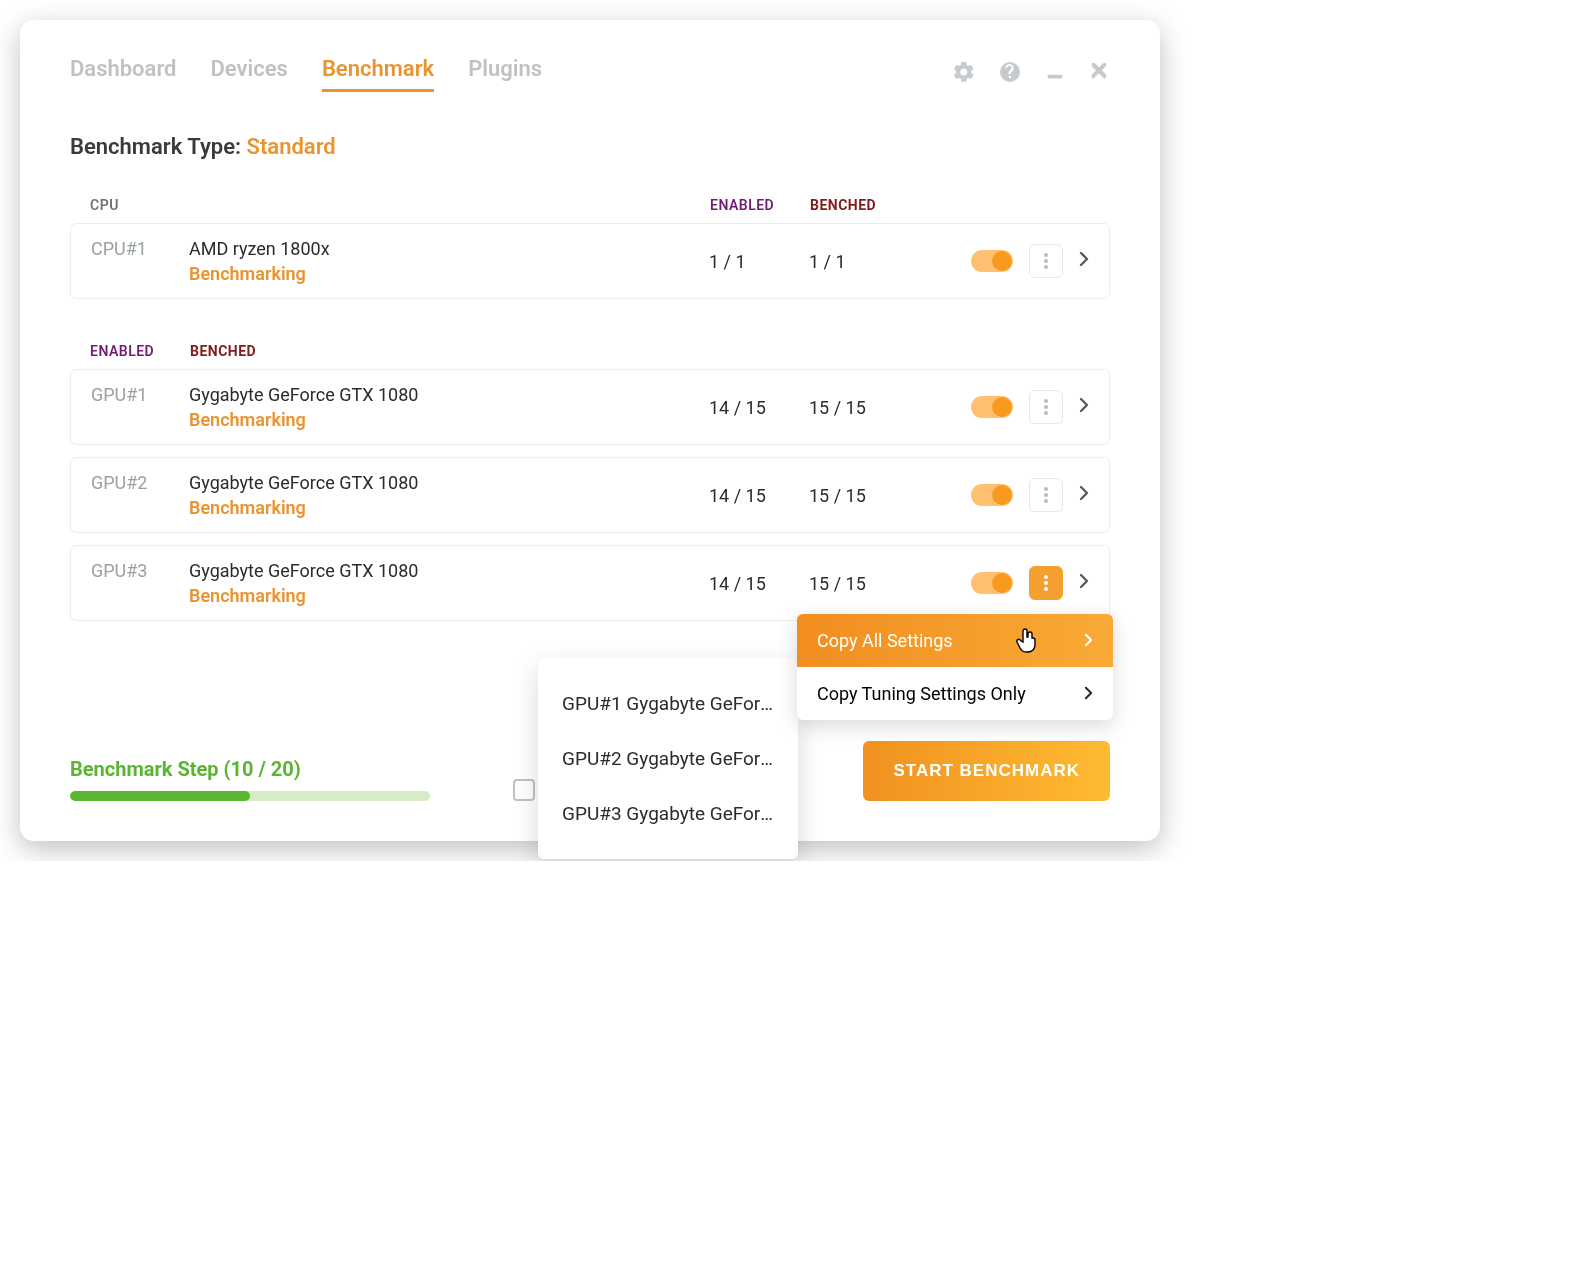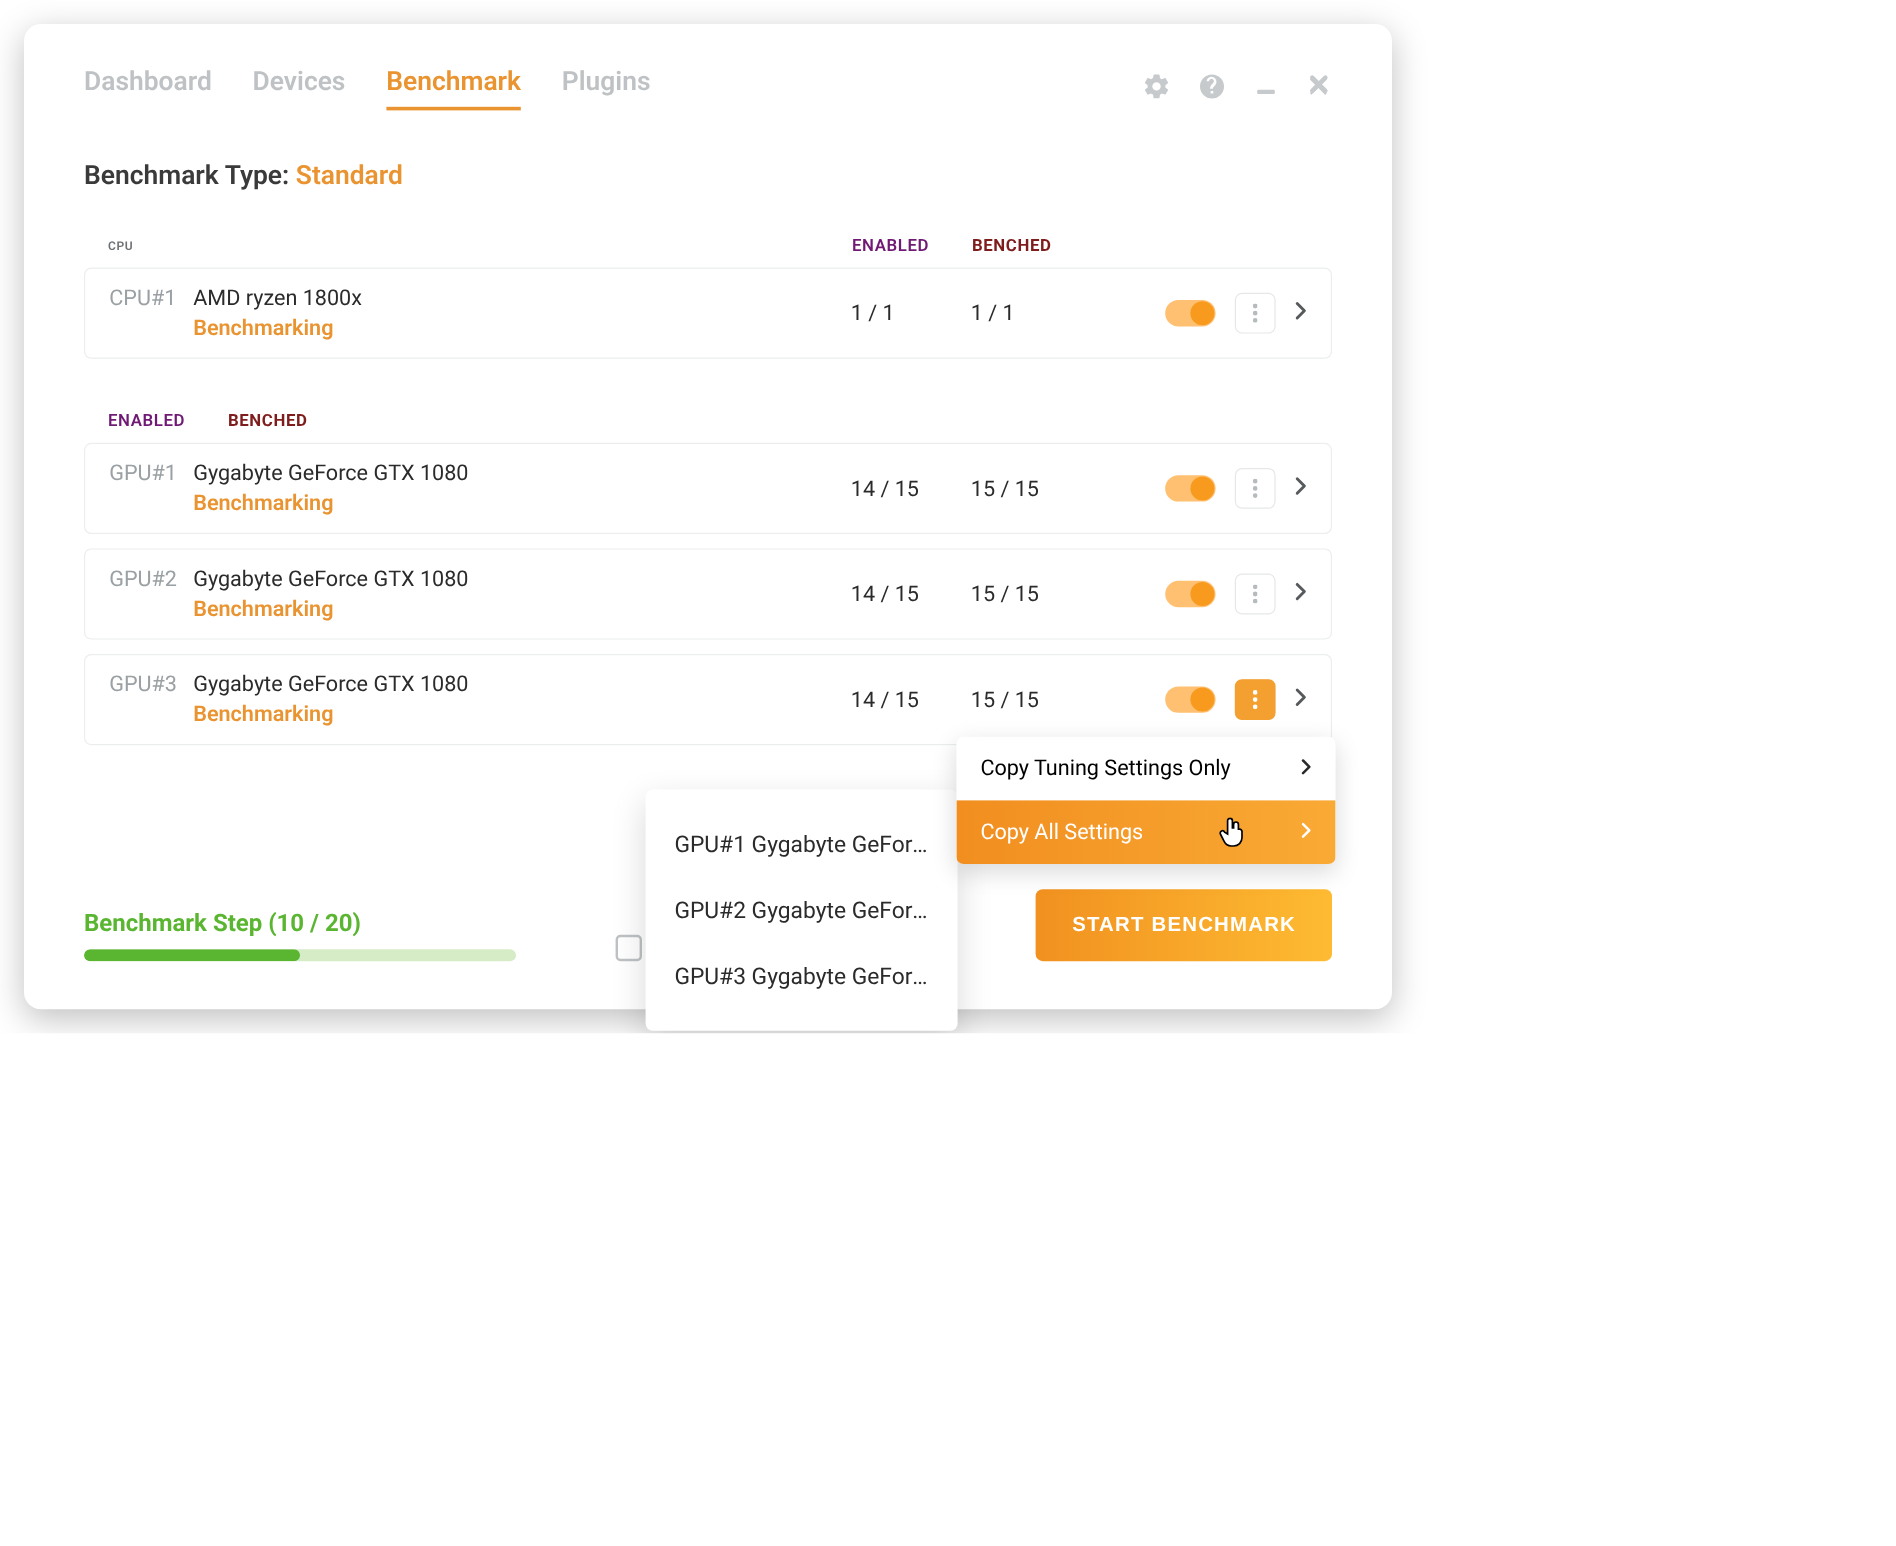--- a/index.html
+++ b/index.html
@@ -48,34 +48,34 @@
   font-weight: 600;
   color: #3a3a3a;
   margin-bottom: 28px;
 }
 .bench-type .val { color: #e99431; }
 .section-header {
   display: flex;
   align-items: center;
   padding: 10px 20px 10px 20px;
 }
-.col-device { flex: 1; font-size: 10px; font-weight: 600; color: #6d7175; letter-spacing: 0.5px; }
+.col-device { flex: 1; font-size: 14px; font-weight: 600; color: #6d7175; letter-spacing: 0.5px; }
 .col-enabled { width: 100px; font-size: 14px; font-weight: 600; color: #701a75; letter-spacing: 0.5px; }
 .col-benched { width: 120px; font-size: 14px; font-weight: 700; color: #7f1d1d; letter-spacing: 0.5px; }
 .col-actions { width: 160px; }
 .device-row {
   display: flex;
   align-items: center;
   border: 1px solid #eceded;
   border-radius: 6px;
   padding: 14px 20px;
   margin-bottom: 12px;
   position: relative;
 }
-.device-main { flex: 1; display: flex; gap: 0; align-items: flex-start; }
+.device-main { flex: 1; display: flex; gap: 28px; align-items: flex-start; }
 .device-id { color: #9aa0a3; font-size: 18px; min-width: 70px; }
 .device-info { display: flex; flex-direction: column; gap: 4px; }
 .device-name { color: #2b2b2b; font-size: 18px; }
 .device-status { color: #e99431; font-size: 18px; font-weight: 600; }
 .val-enabled { width: 100px; font-size: 18px; color: #2b2b2b; }
 .val-benched { width: 120px; font-size: 18px; color: #2b2b2b; }
 .row-actions { width: 160px; display: flex; align-items: center; gap: 16px; justify-content: flex-end; }
 .toggle {
   width: 42px; height: 22px; background: #ffc072; border-radius: 11px; position: relative; cursor: pointer;
 }
@@ -314,38 +314,38 @@
       </div>
       <span class="chev">
         <svg width="10" height="16" viewBox="0 0 10 16" fill="none">
             <path d="M2 2l6 6-6 6" stroke="currentColor" stroke-width="2.4" stroke-linecap="round" stroke-linejoin="round"></path>
           </svg>
       </span>
     </div>
   </div>
 
   <div class="context-menu">
+    <div class="context-item highlight">
+      <span>Copy All Settings</span>
+      <span class="ch">
+        <svg width="9" height="14" viewBox="0 0 10 16" fill="none">
+            <path d="M2 2l6 6-6 6" stroke="currentColor" stroke-width="2.4" stroke-linecap="round" stroke-linejoin="round"></path>
+          </svg>
+      </span>
+      <span class="cursor-hand">
+        <svg width="22" height="26" viewBox="0 0 22 26">
+            <path d="M8 3c0-1 .7-2 2-2s2 1 2 2v6h1V6c0-1 .7-2 2-2s2 1 2 2v4h1c1 0 2 1 2 2v5c0 4-3 7-7 7h-2c-3 0-5-2-6-4l-3-6c-.5-1 0-2 1-2.5s2 0 2.5 1L8 14Z" fill="#fff" stroke="#000" stroke-width="1.4"></path>
+          </svg>
+      </span>
+    </div>
     <div class="context-item">
       <span>Copy Tuning Settings Only</span>
       <span class="ch" style="color:#2b2b2b">
         <svg width="9" height="14" viewBox="0 0 10 16" fill="none">
             <path d="M2 2l6 6-6 6" stroke="currentColor" stroke-width="2.4" stroke-linecap="round" stroke-linejoin="round"></path>
-          </svg>
-      </span>
-    </div>
-    <div class="context-item highlight">
-      <span>Copy All Settings</span>
-      <span class="ch">
-        <svg width="9" height="14" viewBox="0 0 10 16" fill="none">
-            <path d="M2 2l6 6-6 6" stroke="currentColor" stroke-width="2.4" stroke-linecap="round" stroke-linejoin="round"></path>
-          </svg>
-      </span>
-      <span class="cursor-hand">
-        <svg width="22" height="26" viewBox="0 0 22 26">
-            <path d="M8 3c0-1 .7-2 2-2s2 1 2 2v6h1V6c0-1 .7-2 2-2s2 1 2 2v4h1c1 0 2 1 2 2v5c0 4-3 7-7 7h-2c-3 0-5-2-6-4l-3-6c-.5-1 0-2 1-2.5s2 0 2.5 1L8 14Z" fill="#fff" stroke="#000" stroke-width="1.4"></path>
           </svg>
       </span>
     </div>
   </div>
 
   <div class="submenu">
     <div class="submenu-item">GPU#1 Gygabyte GeForce …</div>
     <div class="submenu-item">GPU#2 Gygabyte GeForce …</div>
     <div class="submenu-item">GPU#3 Gygabyte GeForce …</div>
   </div>

